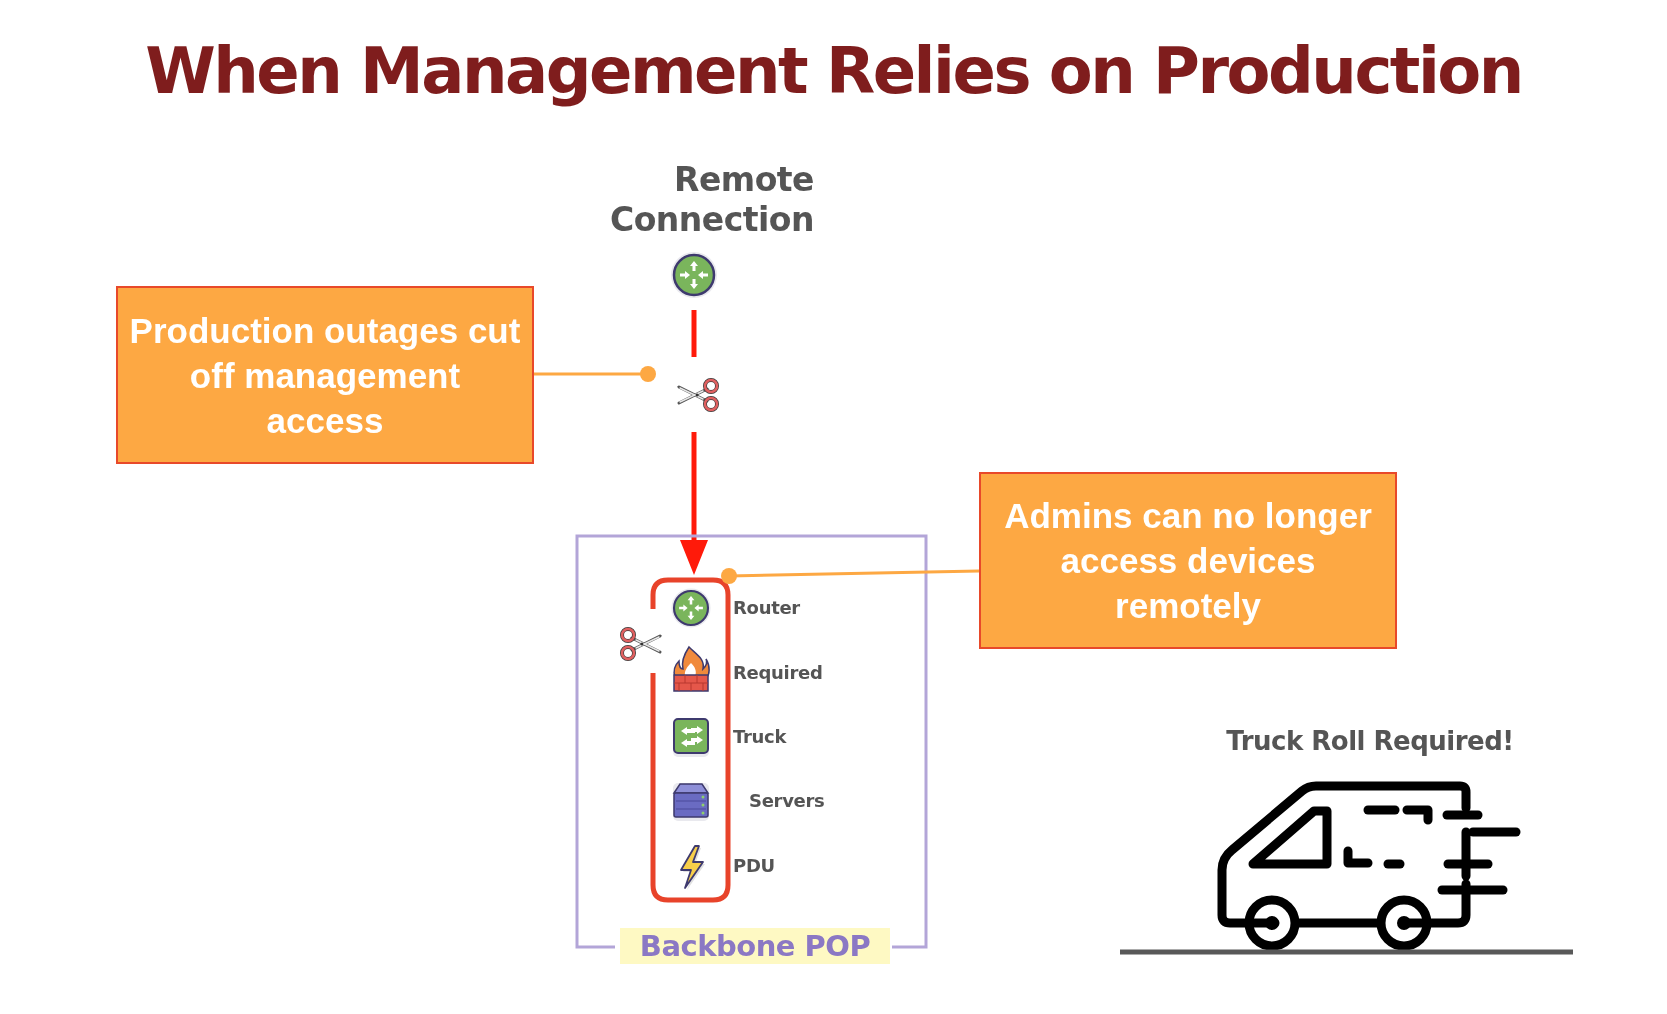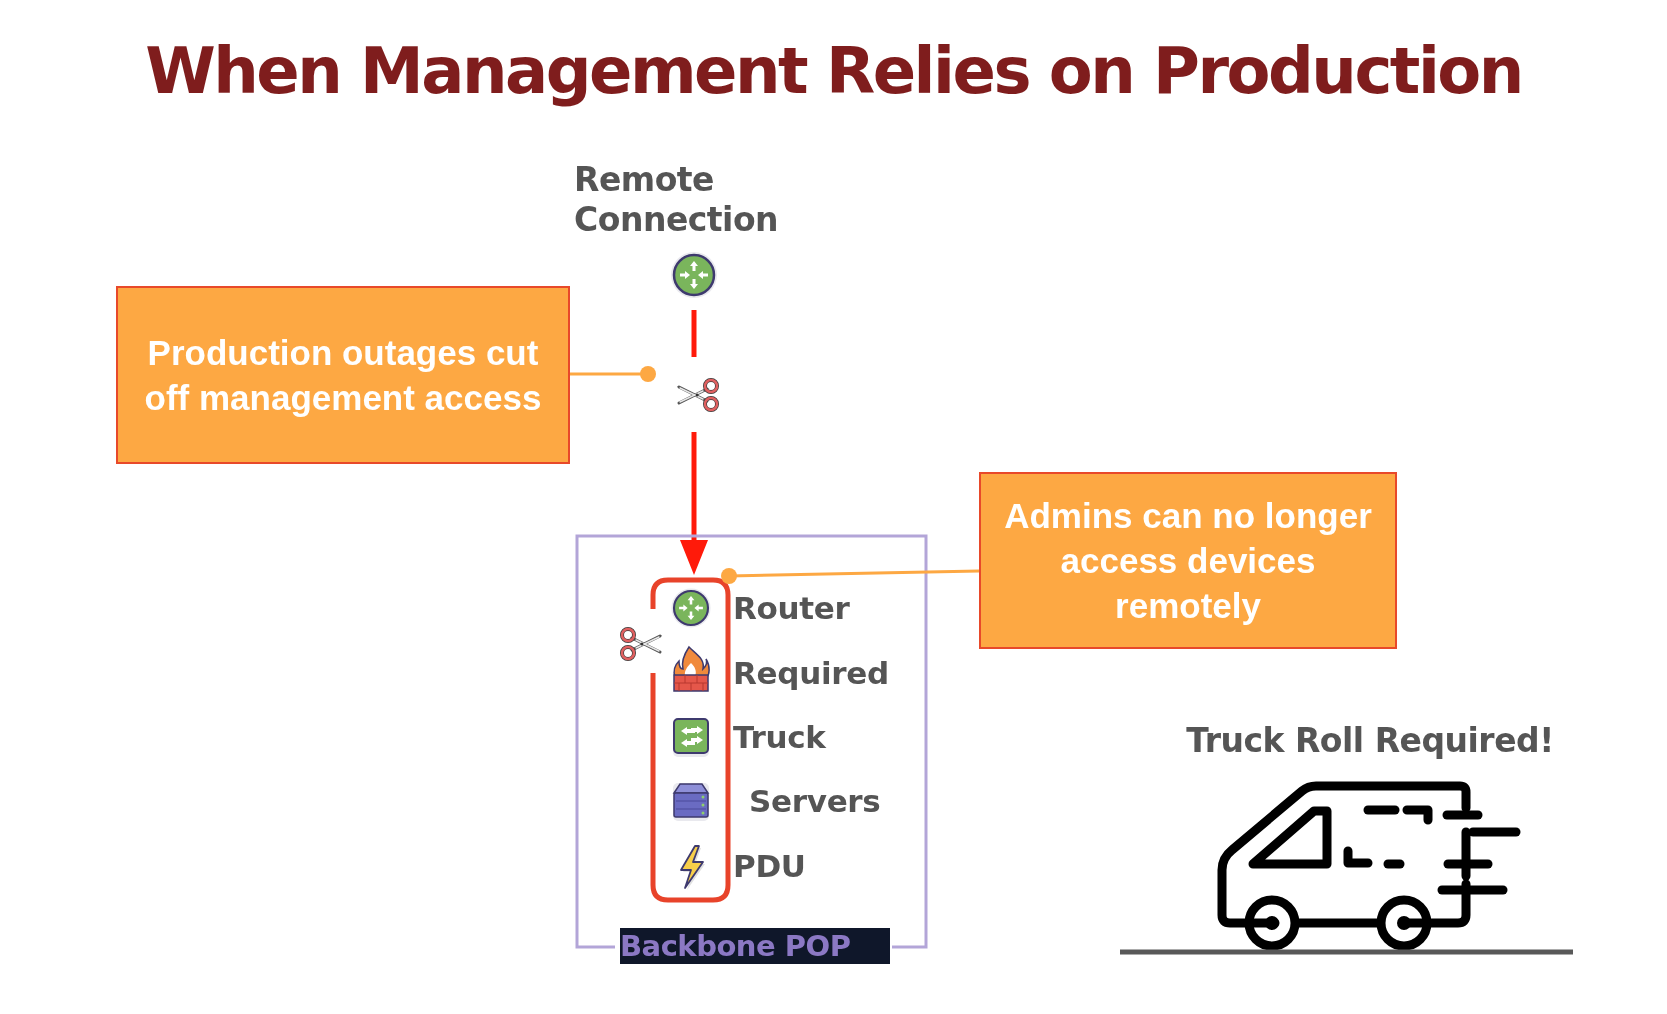--- a/index.html
+++ b/index.html
@@ -1,25 +1,25 @@
 <!DOCTYPE html>
 <html><head>
 <meta charset="utf-8">
 <style>
   html, body { margin: 0; padding: 0; background: #ffffff; }
   body { width: 1667px; height: 1014px; position: relative; overflow: hidden; font-family: "DejaVu Sans", sans-serif; }
   .title { position: absolute; left: 0; top: 26px; width: 1667px; text-align: center; color: #7f1d1d; font-family: "DejaVu Sans", sans-serif; font-weight: bold; font-size: 64px; letter-spacing: -2.5px; line-height: 90px; }
-  .remote-label { position: absolute; left: 574px; top: 160px; width: 240px; text-align: left; color: #555555; font-weight: bold; font-size: 33px; line-height: 40px; letter-spacing: -0.5px; }
+  .remote-label { position: absolute; left: 574px; top: 160px; width: 240px; text-align: right; color: #555555; font-weight: bold; font-size: 33px; line-height: 40px; letter-spacing: -0.5px; }
   .callout { position: absolute; background: #fda843; border: 2px solid #e8492a; color: #ffffff; font-family: "Liberation Sans", sans-serif; font-weight: bold; font-size: 35px; line-height: 45px; text-align: center; display: flex; align-items: center; justify-content: center; box-sizing: border-box; }
-  .callout-left { left: 116px; top: 286px; width: 454px; height: 178px; padding: 0 10px; }
+  .callout-left { left: 116px; top: 286px; width: 418px; height: 178px; padding: 0 10px; }
   .callout-right { left: 979px; top: 472px; width: 418px; height: 177px; padding: 8px 14px; }
   .svg-layer { position: absolute; left: 0; top: 0; width: 1667px; height: 1014px; }
-  .device-label { position: absolute; left: 733px; color: #555555; font-weight: bold; font-size: 31px; line-height: 30px; letter-spacing: -0.3px; }
-  .pop-label { position: absolute; left: 620px; top: 928px; width: 270px; color: #8b78c4; font-weight: bold; font-size: 29px; line-height: 36px; background: #0f172a; letter-spacing: -0.5px; }
-  .truck-label { position: absolute; left: 1170px; top: 721px; width: 400px; text-align: center; color: #555555; font-weight: bold; font-size: 33px; line-height: 40px; letter-spacing: -0.5px; }
+  .device-label { position: absolute; left: 733px; color: #555555; font-weight: bold; font-size: 18px; line-height: 30px; letter-spacing: -0.3px; }
+  .pop-label { position: absolute; left: 620px; top: 928px; width: 270px; text-align: center; color: #8b78c4; font-weight: bold; font-size: 29px; line-height: 36px; background: #fef9c3; letter-spacing: -0.5px; }
+  .truck-label { position: absolute; left: 1170px; top: 721px; width: 400px; text-align: center; color: #555555; font-weight: bold; font-size: 26px; line-height: 40px; letter-spacing: -0.5px; }
 </style>
 </head>
 <body>
 
 <div class="title">When Management Relies on Production</div>
 
 <div class="remote-label">Remote Connection</div>
 
 <svg class="svg-layer" viewBox="0 0 1667 1014" xmlns="http://www.w3.org/2000/svg">
   <defs>

